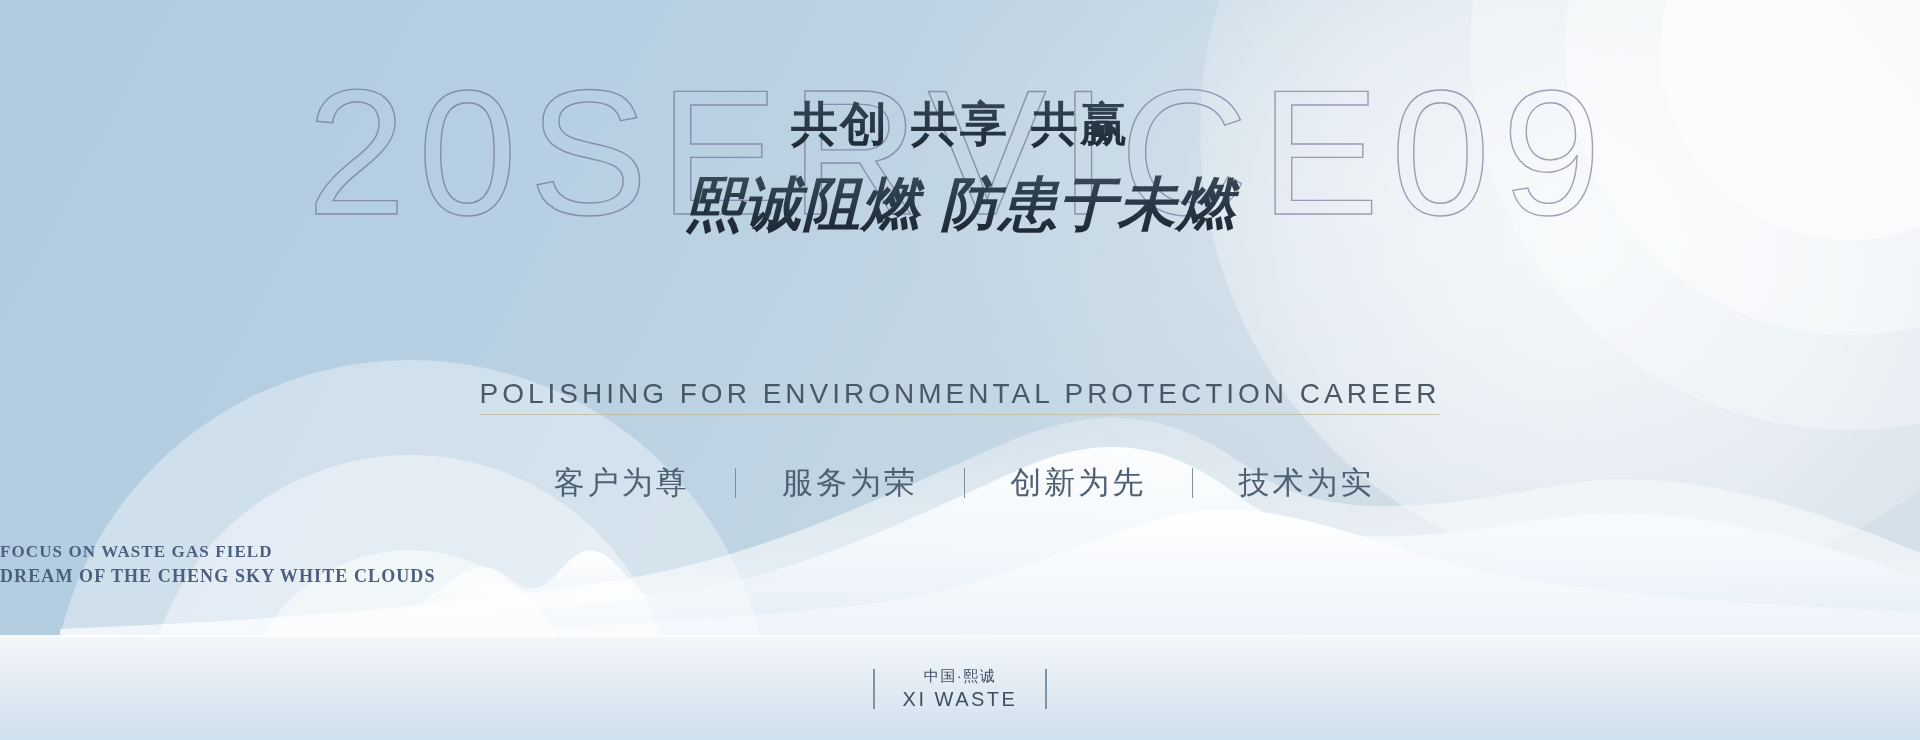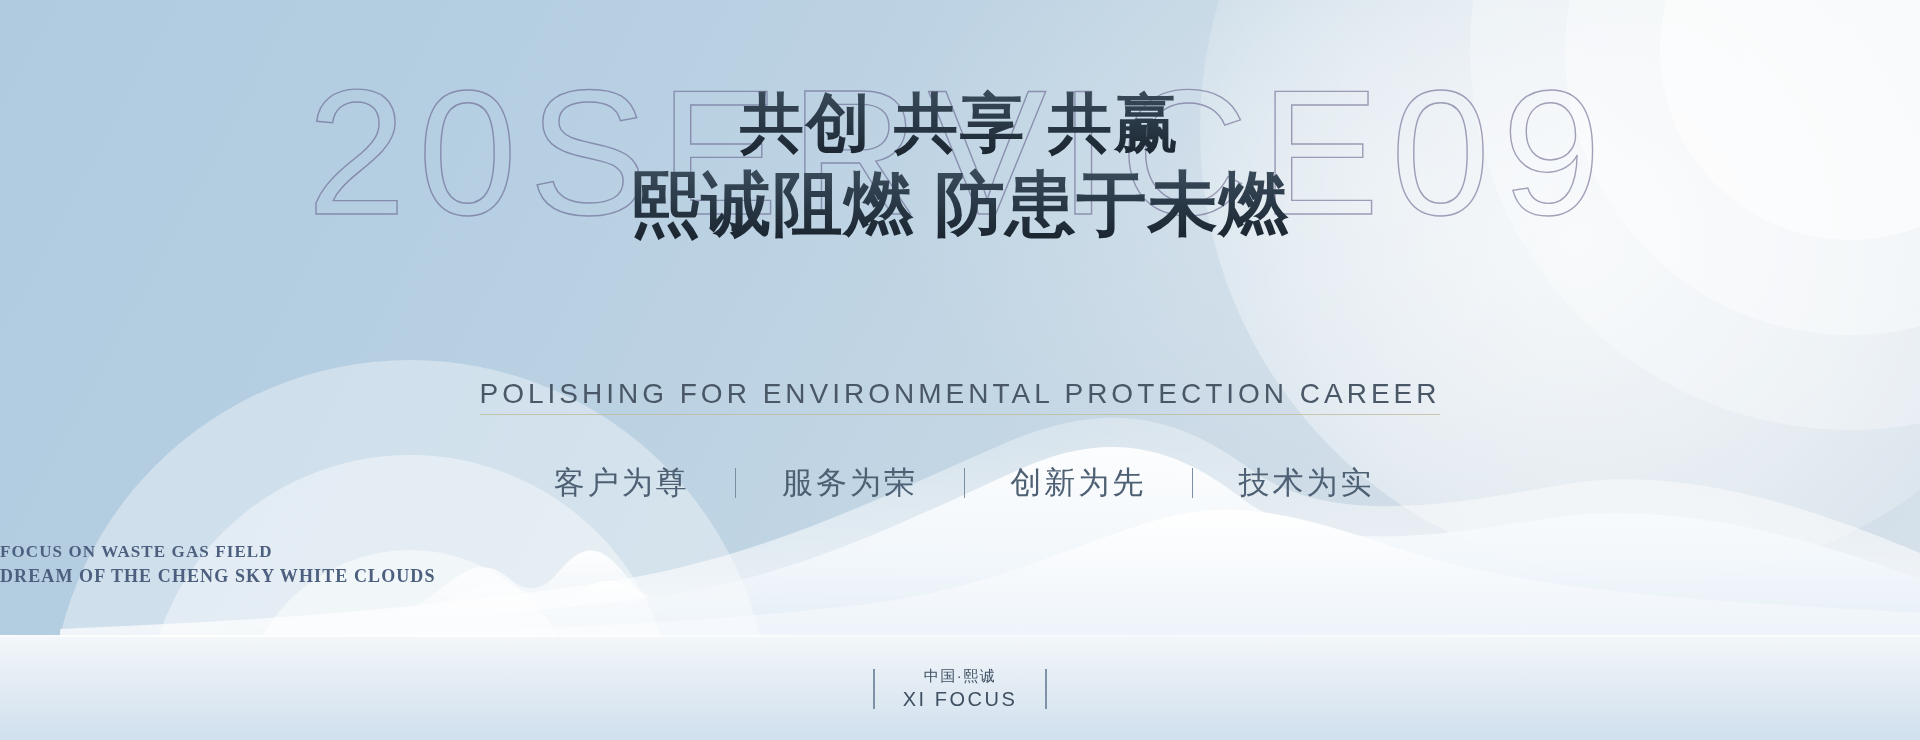--- a/index.html
+++ b/index.html
@@ -72,22 +72,22 @@
   }
   .hl-line{
     font-family:"Liberation Serif","DejaVu Serif",serif;
     font-weight:700;
     color:#2e3d4c;
     background:linear-gradient(180deg,#3d4e5e 0%,#2b3a48 45%,#17212b 100%);
     -webkit-background-clip:text;background-clip:text;
     -webkit-text-fill-color:transparent;
     white-space:nowrap;
   }
-  #hl-1{font-size:64px;line-height:80px;letter-spacing:2px;font-family:Liberation Serif, serif;}
-  #hl-2{font-size:70px;line-height:82px;letter-spacing:1px;}
+  #hl-1{font-size:47px;line-height:80px;letter-spacing:2px;font-family:Liberation Serif, serif;}
+  #hl-2{font-size:58px;line-height:82px;letter-spacing:1px;font-style:italic;}
   #hl-1 .gap{display:inline-block;width:22px;}
   #hl-2 .gap{display:inline-block;width:20px;}
 
   
   #eng-strip{
     position:absolute;left:0;right:0;top:378px;text-align:center;
   }
   #eng-strip .txt{
     display:inline-block;
     font-size:28px;letter-spacing:4.0px;
@@ -216,18 +216,18 @@
 
   <div id="serif-block">
     <div id="serif-1">FOCUS ON WASTE GAS FIELD</div>
     <div id="serif-2">DREAM OF THE CHENG SKY WHITE CLOUDS</div>
   </div>
 
   <div id="logo">
     <div class="bar"></div>
     <div class="txtwrap">
       <div class="cn">中国·熙诚</div>
-      <div class="en">XI FOCUS</div>
+      <div class="en">XI WASTE</div>
     </div>
     <div class="bar"></div>
   </div>
 
 </div>
 
 </body></html>

